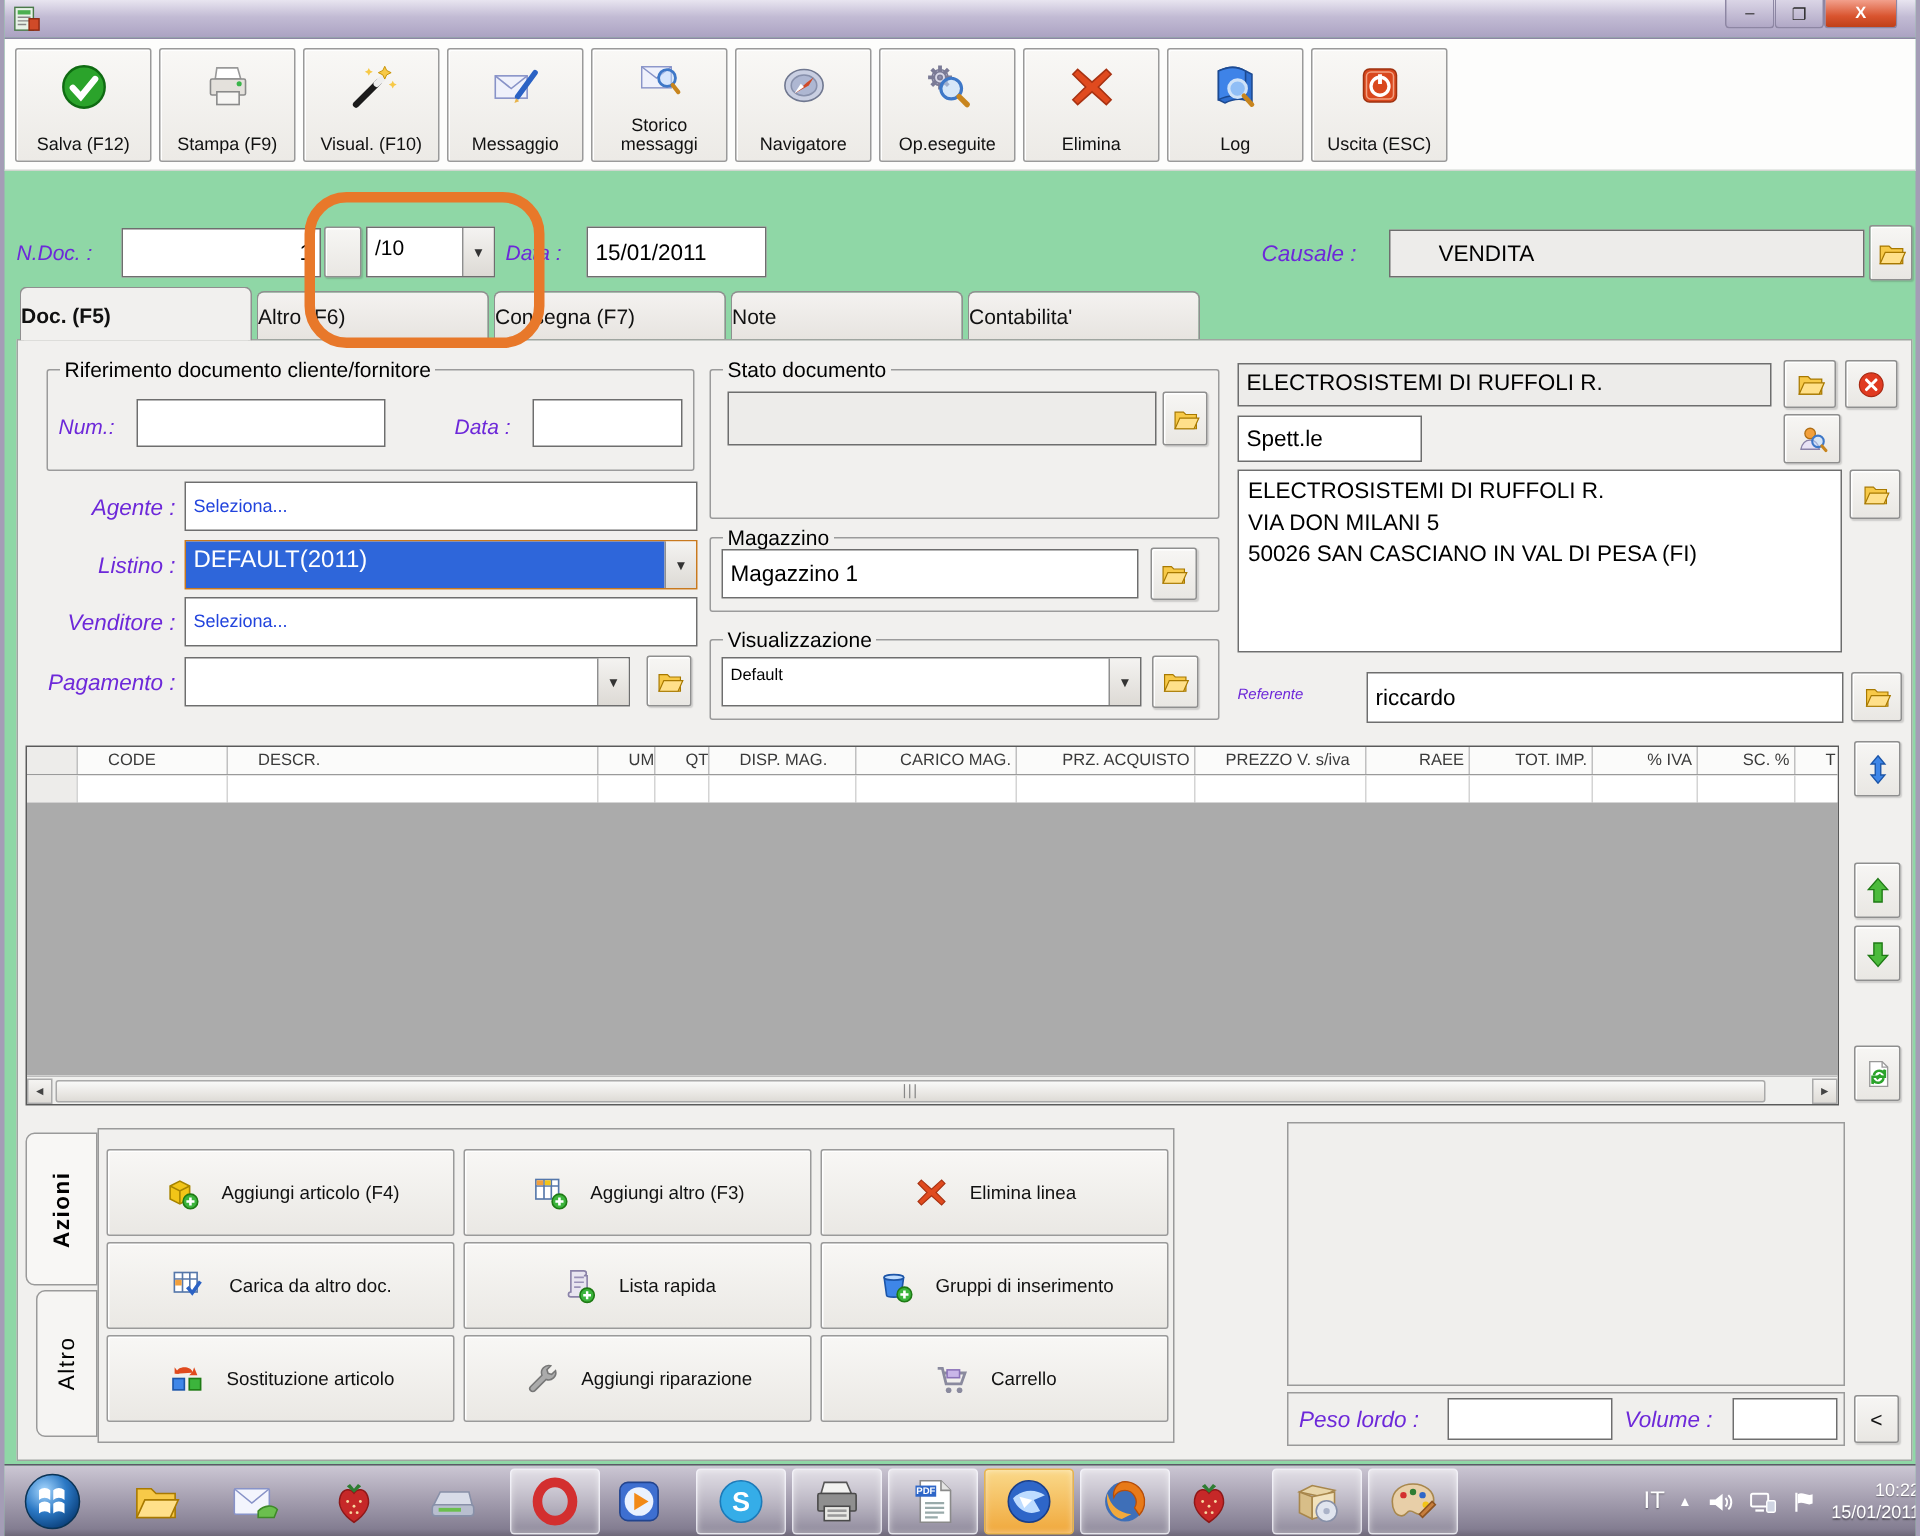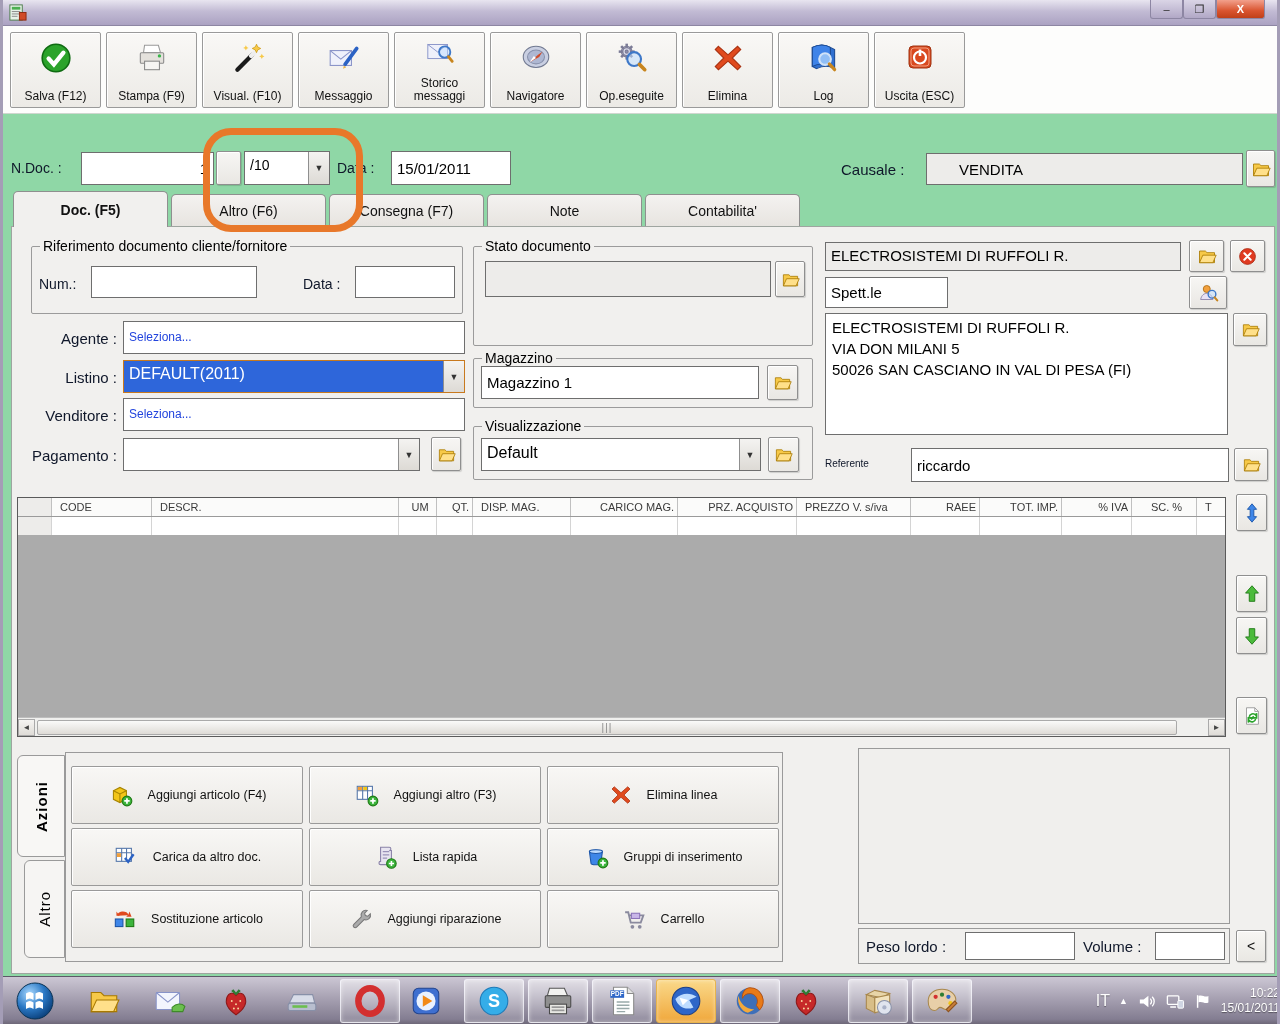--- a/index.html
+++ b/index.html
@@ -51,56 +51,56 @@
     padding:0 5px; outline:none;
   }
   .inp.gray { background:#EDECEA; }
   .btn3d {
     background:linear-gradient(#F7F6F4,#E9E7E3);
     border:1px solid #8f8f8f; border-radius:2px;
     box-shadow:inset 1px 1px 0 #fff, 1px 1px 1px rgba(0,0,0,.15);
     display:flex; align-items:center; justify-content:center;
     font-size:14px; color:#111; cursor:default;
   }
-  .lbl { font-size:14px; color:#0f172a; white-space:nowrap; }
+  .lbl { font-size:14px; color:#6d28d9; white-space:nowrap;font-style:italic; }
   .combo { background:#fff; border:1px solid #6e6e6e; display:flex; }
   .combo .cval { flex:1; font-size:14px; padding:5px 5px 0 5px; }
   .combo .carrow {
     width:21px; background:linear-gradient(#F4F3F1,#DDDAD5);
     border-left:1px solid #8f8f8f; display:flex; align-items:center; justify-content:center;
     font-size:9px; color:#333;
   }
   fieldset {
     position:absolute; border:1px solid #9b9b9b; border-radius:2px;
     background:transparent;
   }
   fieldset legend { font-size:14px; color:#000; margin-left:8px; padding:0 3px; }
 
   
   .tab {
     position:absolute; top:194px; width:155px; height:32px;
     background:linear-gradient(#F4F2F0,#E7E4E0);
     border:1px solid #8f8f8f; border-bottom:none;
     border-radius:5px 5px 0 0;
-    display:flex; align-items:center; justify-content:center;
+    display:flex; align-items:center; justify-content:flex-start;
     font-size:14px; color:#111; z-index:3;
   }
   .tab.active { top:191px; height:36px; background:#F1F0EE; font-weight:bold; z-index:5; }
 
   .panel {
     left:8px; top:226px; width:1264px; height:748px;
     background:#F1F0EE; border:1px solid #9fa5a0; z-index:1;
   }
 
   .sel-placeholder { color:#2244dd; font-size:12px; padding-top:8px !important; }
 
   
   .grid { left:14px; top:497px; width:1209px; height:240px; background:#fff; border:1px solid #5a5a5a; z-index:2; display:flex; flex-direction:column; }
   .grid .hrow { display:flex; height:19px; border-bottom:1px solid #9a9a9a; background:#FBFBFA; }
-  .grid .hcell { font-size:11px; color:#3a3a3a; border-right:1px solid #c0c0c0; padding:3px 3px 0 8px; overflow:hidden; white-space:nowrap; }
+  .grid .hcell { font-size:11px; color:#3a3a3a; border-right:1px solid #c0c0c0; padding:3px 3px 0 20px; overflow:hidden; white-space:nowrap; }
   .grid .drow { display:flex; height:18px; background:#fff; }
   .grid .dcell { border-right:1px solid #d4d4d4; }
   .grid .graybody { flex:1; background:#ABABAB; }
   .hscroll { height:19px; background:#F0F0EE; border-top:1px solid #bdbdbd; display:flex; align-items:center; }
   .harrow { width:17px; height:17px; background:linear-gradient(#F5F4F2,#DFDCD7); border:1px solid #aaa; font-size:8px; color:#444; display:flex; align-items:center; justify-content:center; }
   .hthumb { height:15px; margin:0 2px; flex:0 0 1140px; background:linear-gradient(#FAFAF9,#DEDBD6); border:1px solid #aaa; border-radius:2px; display:flex; align-items:center; justify-content:center; color:#888; font-size:10px; letter-spacing:1px; }
 
   .sidebtn { position:absolute; left:1233px; width:31px; height:37px; z-index:2; }
 
   
@@ -582,21 +582,21 @@
 <div class="abs btn3d" style="left:764px;top:365px;width:31px;height:35px;z-index:2">
   <svg class="ic" width="19" height="19">
       <use href="#sym-folder"></use>
     </svg>
 </div>
 
 <fieldset style="left:470px;top:418px;width:340px;height:62px;z-index:2">
   <legend>Visualizzazione</legend>
 </fieldset>
 <div class="abs combo" style="left:478px;top:438px;width:280px;height:33px;z-index:2">
-  <div class="cval" style="font-size:16px">Default</div>
+  <div class="cval" style="font-size:11px">Default</div>
   <div class="carrow">▼</div>
 </div>
 <div class="abs btn3d" style="left:765px;top:437px;width:31px;height:35px;z-index:2">
   <svg class="ic" width="19" height="19">
       <use href="#sym-folder"></use>
     </svg>
 </div>
 
 <div class="abs inp gray" style="left:822px;top:242px;width:356px;height:29px;font-size:15px;padding-top:4px;z-index:2"><span>ELECTROSISTEMI DI RUFFOLI R.</span></div>
 <div class="abs btn3d" style="left:1186px;top:240px;width:35px;height:32px;z-index:2">
@@ -638,21 +638,21 @@
     <div class="hcell" style="width:247px">DESCR.</div>
     <div class="hcell" style="width:38px;text-align:center">UM</div>
     <div class="hcell" style="width:36px;text-align:right">QT.</div>
     <div class="hcell" style="width:98px">DISP. MAG.</div>
     <div class="hcell" style="width:107px;text-align:right">CARICO MAG.</div>
     <div class="hcell" style="width:119px;text-align:right">PRZ. ACQUISTO</div>
     <div class="hcell" style="width:114px">PREZZO V. s/iva</div>
     <div class="hcell" style="width:69px;text-align:right">RAEE</div>
     <div class="hcell" style="width:82px;text-align:right">TOT. IMP.</div>
     <div class="hcell" style="width:70px;text-align:right">% IVA</div>
-    <div class="hcell" style="width:65px;text-align:center">SC. %</div>
+    <div class="hcell" style="width:65px;text-align:right">SC. %</div>
     <div class="hcell" style="flex:1;border-right:none">T</div>
   </div>
   <div class="drow">
     <div class="dcell" style="width:34px;background:#EDECEA"></div>
     <div class="dcell" style="width:100px"></div>
       <div class="dcell" style="width:247px"></div>
     <div class="dcell" style="width:38px"></div>
       <div class="dcell" style="width:36px"></div>
     <div class="dcell" style="width:98px"></div>
       <div class="dcell" style="width:107px"></div>

